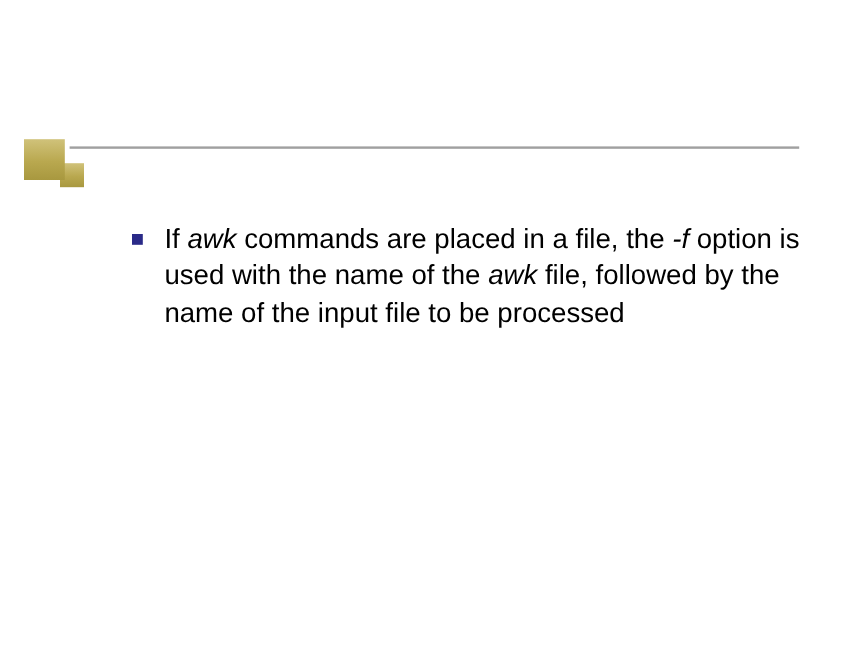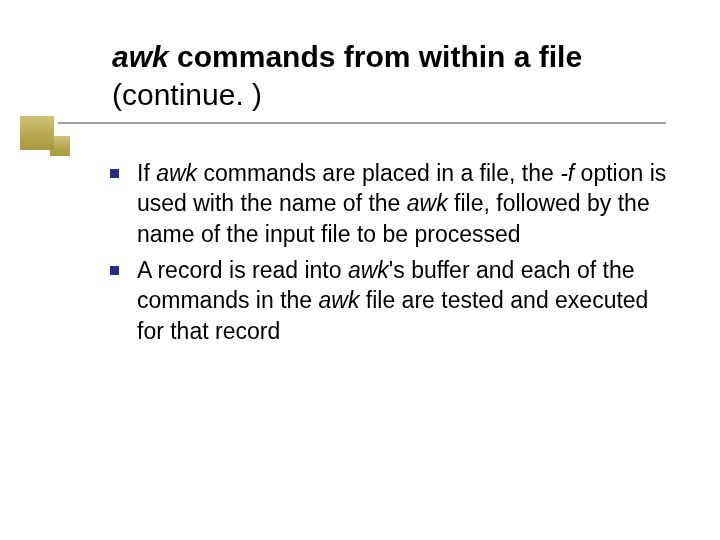--- a/index.html
+++ b/index.html
@@ -41,21 +41,21 @@
   .deco-sq {
     position: absolute;
     background: linear-gradient(180deg, #d0c27a 0%, #b9a84f 55%, #a8983f 100%);
   }
   .deco1 { left: 20px; top: 116px; width: 34px; height: 34px; z-index: 2; }
   .deco2 { left: 50px; top: 136px; width: 20px; height: 20px; z-index: 1; }
 
   .body-area {
     position: absolute;
     left: 110px;
-    top: 158px;
+    top: 184px;
     width: 570px;
   }
   .bul {
     display: flex;
     align-items: flex-start;
     margin: 0 0 6px 0;
   }
   .bul .sq {
     flex: 0 0 auto;
     width: 9px;
@@ -69,40 +69,31 @@
     line-height: 1.32;
     font-family: Verdana, Geneva, sans-serif;
   }
   .it { font-style: italic; }
 </style>
 </head>
 <body>
 
 <div class="slide">
 
-  <div class="title-block">
-    <span class="t-italic">awk </span><span class="t-bold">commands from within a file </span><span class="t-plain">(continue. )</span>
-  </div>
 
   <div class="title-rule"></div>
   <div class="deco-sq deco1"></div>
   <div class="deco-sq deco2"></div>
 
   <div class="body-area">
 
     <div class="bul">
       <div class="sq"></div>
       <div class="txt">
         <span>If </span><span class="it">awk</span><span> commands are placed in a file, the </span><span class="it">-f</span><span> option is used with the name of the </span><span class="it">awk</span><span> file, followed by the name of the input file to be processed</span>
       </div>
     </div>
 
-    <div class="bul">
-      <div class="sq"></div>
-      <div class="txt">
-        <span>A record is read into </span><span class="it">awk</span><span>'s buffer and each of the commands in the </span><span class="it">awk</span><span> file are tested and executed for that record</span>
-      </div>
-    </div>
 
 
   </div>
 
 </div>
 
 </body></html>

